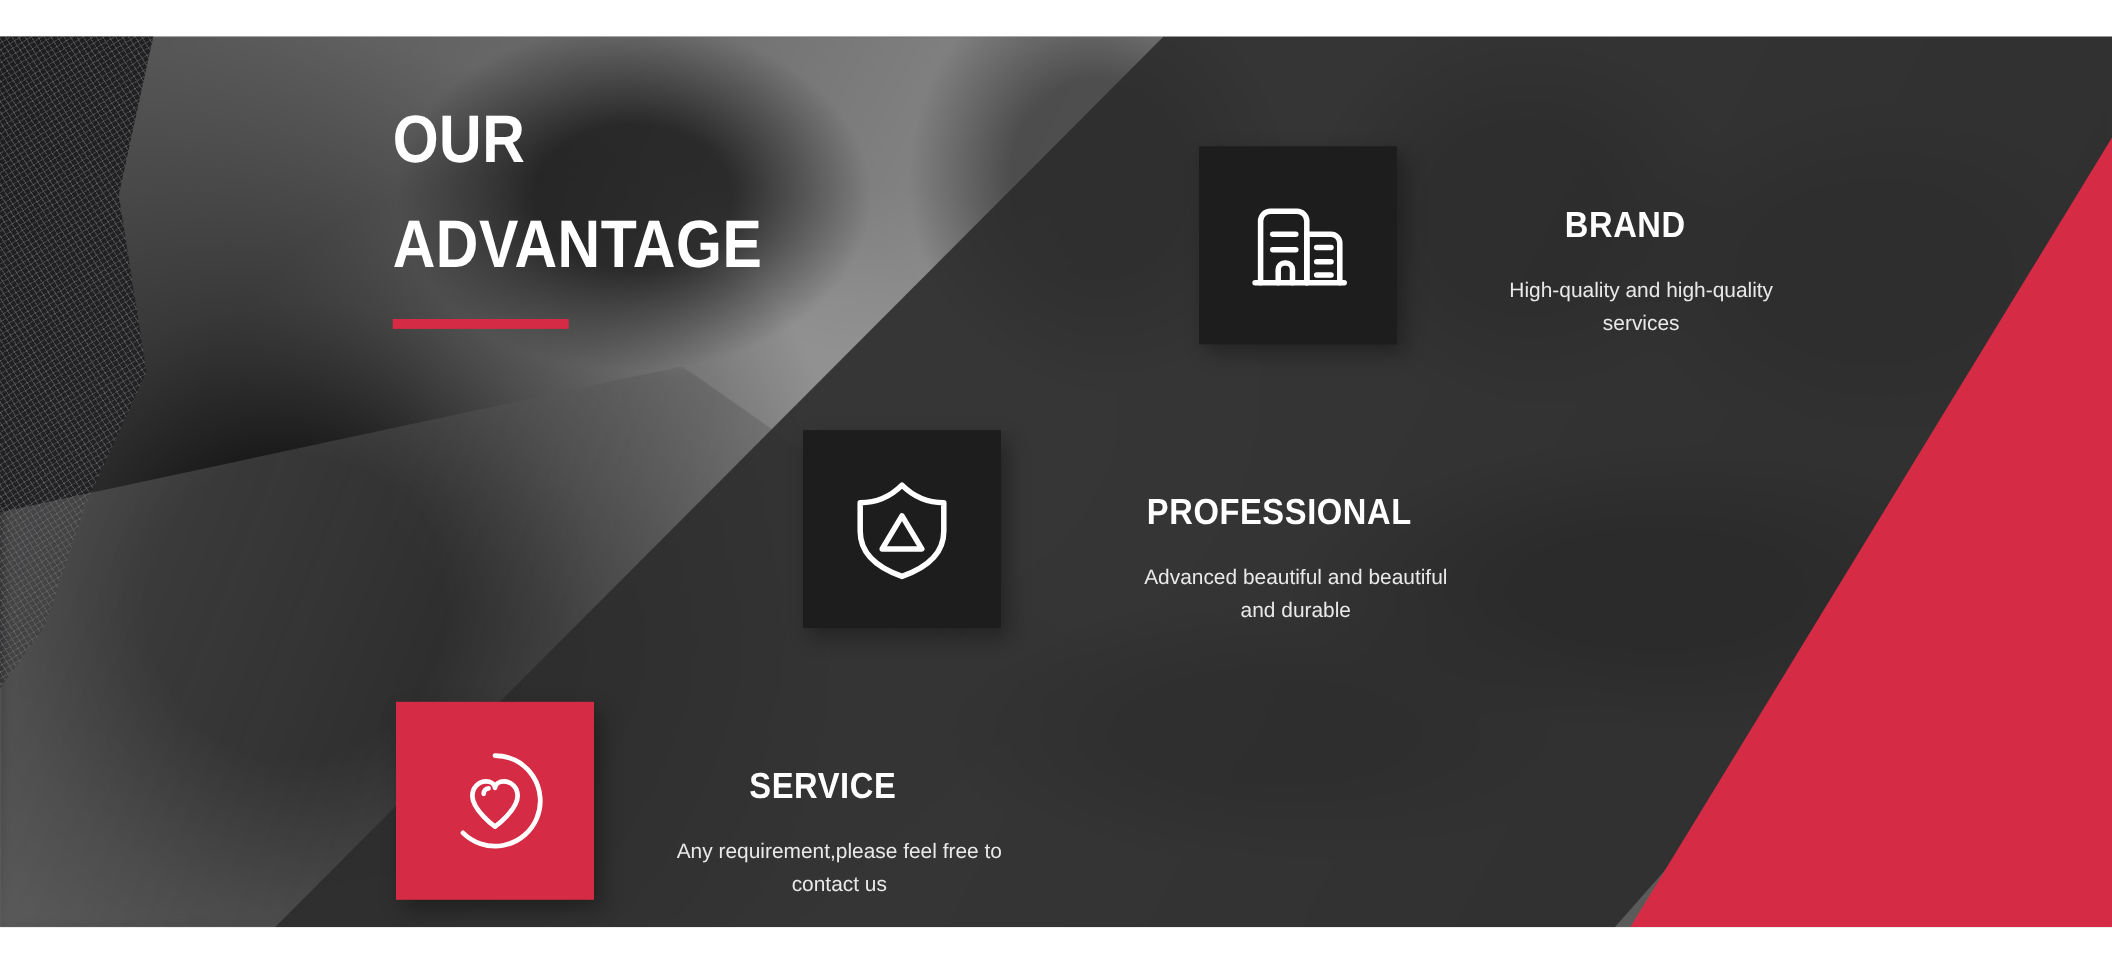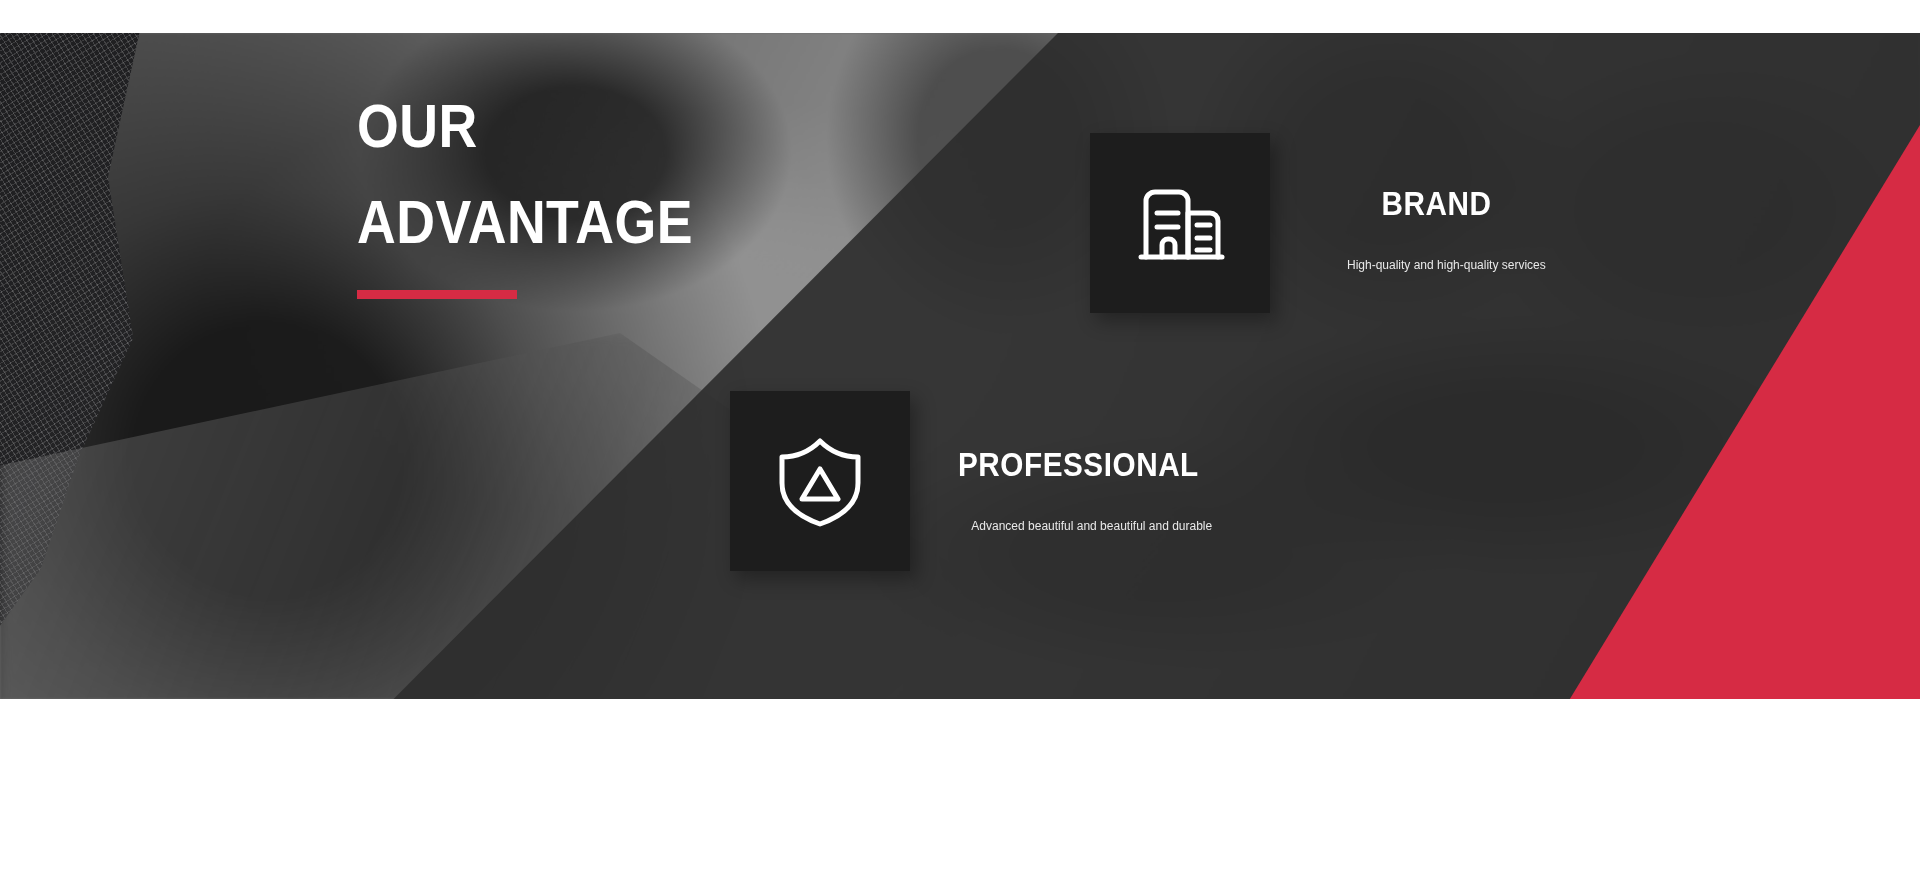--- a/index.html
+++ b/index.html
@@ -1,21 +1,21 @@
 <!DOCTYPE html>
 <html><head>
 <meta charset="utf-8">
 <style>
   html,body{margin:0;padding:0;background:#ffffff;}
   body{width:1920px;height:869px;overflow:hidden;font-family:"Liberation Sans",sans-serif;}
 
   #stage{position:relative;width:1920px;height:869px;background:#ffffff;overflow:hidden;}
 
   
-  #banner{position:absolute;left:0;top:33px;width:1920px;height:666px;overflow:hidden;background:#6a6a6a;}
+  #banner{position:absolute;left:0;top:33px;width:1920px;height:810px;overflow:hidden;background:#6a6a6a;}
 
   
   #photo{position:absolute;inset:0;
     background:
       radial-gradient(circle at 14% 64%, rgba(20,20,20,.92) 0 8%, rgba(25,25,25,.55) 16%, rgba(0,0,0,0) 30%),
       radial-gradient(ellipse 300px 220px at 30% 18%, rgba(18,18,18,.75) 0 30%, rgba(0,0,0,0) 72%),
       radial-gradient(ellipse 230px 260px at 52% 16%, rgba(30,30,30,.55) 0 35%, rgba(0,0,0,0) 75%),
       radial-gradient(ellipse 260px 240px at 72% 20%, rgba(22,22,22,.60) 0 32%, rgba(0,0,0,0) 74%),
       radial-gradient(ellipse 300px 200px at 88% 26%, rgba(35,35,35,.55) 0 34%, rgba(0,0,0,0) 76%),
       radial-gradient(ellipse 420px 170px at 78% 62%, rgba(15,15,15,.75) 0 30%, rgba(0,0,0,0) 78%),
@@ -57,27 +57,27 @@
   
   .feature{position:absolute;display:flex;align-items:flex-start;text-align:center;}
   .tile{width:180px;height:180px;flex:0 0 180px;display:flex;align-items:center;justify-content:center;
     box-shadow:6px 8px 18px rgba(0,0,0,.33);}
   .tile.dark{background:#1d1d1d;}
   .tile svg{display:block;}
   .ftext{margin-left:77px;padding-top:52px;}
   .fhead{font-size:33px;font-weight:bold;color:#ffffff;letter-spacing:.6px;
     transform:scaleX(.90);transform-origin:left center;white-space:nowrap;
     font-family:"Liberation Sans",sans-serif;}
-  .fbody{margin-top:27px;font-size:12px;line-height:30px;color:#e9e9e9;max-width:290px;
+  .fbody{margin-top:27px;font-size:19px;line-height:30px;color:#e9e9e9;max-width:290px;
     font-family:"Liberation Sans",sans-serif;}
 
   #feature-brand{left:1090px;top:100px;}
   #feature-professional{left:730px;top:358px;}
   #feature-service{left:360px;top:605px;}
-  #feature-professional .ftext{margin-left:48px;padding-top:55px;}
+  #feature-professional .ftext{margin-left:118px;padding-top:55px;}
   #feature-service .ftext{margin-left:73px;padding-top:57px;}
   #feature-service .fbody,#feature-professional .fbody{max-width:300px;}
 </style>
 </head>
 <body>
 
 <div id="stage">
 
   <div id="banner">
 
@@ -126,18 +126,33 @@
             <path d="M50 38 L68 68 H32 Z"></path>
           </svg>
         </span>
       </div>
       <div class="ftext">
         <div class="fhead">PROFESSIONAL</div>
         <div class="fbody">Advanced beautiful and beautiful and durable</div>
       </div>
     </div>
 
+    <div class="feature" id="feature-service">
+      <div class="tile" id="service-tile" style="background: rgb(214, 43, 68);">
+        <span>
+          <svg width="98" height="98" viewBox="0 0 100 100" fill="none" stroke="#ffffff" stroke-width="4.4" stroke-linecap="round" stroke-linejoin="round">
+            <path d="M50 8 a42 42 0 1 1 -29.7 71.7"></path>
+            <path d="M50 74 C50 74 29 58.5 29 45.2 C29 37.9 34.7 32 41.7 32 C45.9 32 49.6 34.2 50 38 C50.4 34.2 54.1 32 58.3 32 C65.3 32 71 37.9 71 45.2 C71 58.5 50 74 50 74 Z"></path>
+            <path d="M39.5 43.5 a5 5 0 0 1 4.5 -5"></path>
+          </svg>
+        </span>
+      </div>
+      <div class="ftext">
+        <div class="fhead">SERVICE</div>
+        <div class="fbody">Any requirement,please feel free to contact us</div>
+      </div>
+    </div>
 
   </div>
 
   <div id="strip-top" style="position:absolute;left:0;top:0;width:1920px;height:33px;background:#fff;"></div>
   <div id="strip-bottom" style="position:absolute;left:0;top:843px;width:1920px;height:26px;background:#fff;"></div>
 </div>
 
 </body></html>

